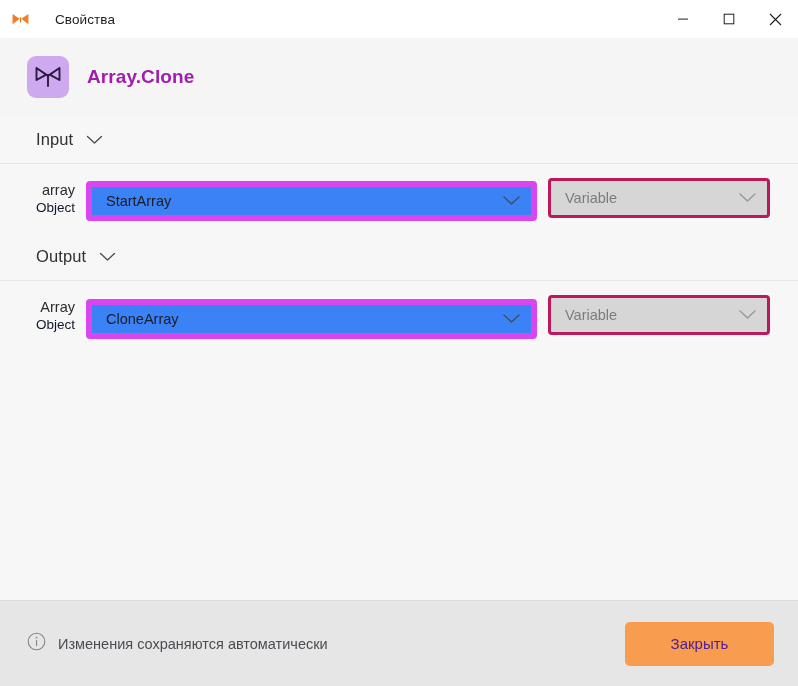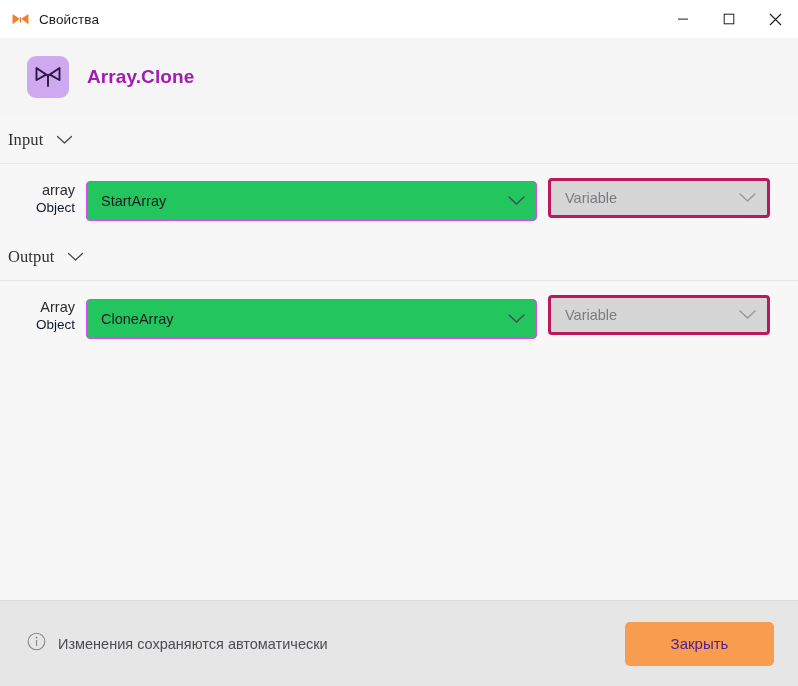--- a/index.html
+++ b/index.html
@@ -33,21 +33,21 @@
     display: flex;
     align-items: center;
     flex: 0 0 38px;
     position: relative;
   }
 
   .titlebar-left {
     display: flex;
     align-items: center;
     padding-left: 11px;
-    gap: 9px;
+    gap: 25px;
   }
 
   .app-logo {
     width: 19px;
     height: 19px;
     display: block;
   }
 
   .titlebar-title {
     font-size: 13.5px;
@@ -105,23 +105,22 @@
   .content {
     flex: 1 1 auto;
     background: #f7f7f7;
     overflow: hidden;
   }
 
   .section-head {
     height: 47px;
     display: flex;
     align-items: center;
-    padding-left: 8px;
+    padding-left: 36px;
     gap: 13px;
-    font-family: Liberation Serif, serif;
   }
 
   .section-label {
     font-size: 16.5px;
     color: #303035;
     letter-spacing: 0.1px;
   }
 
   .chev-sm { display: block; }
 
@@ -162,22 +161,22 @@
   .param-fields {
     display: flex;
     align-items: flex-start;
     margin-left: 11px;
     gap: 11px;
   }
 
   .combo {
     width: 451px;
     height: 40px;
-    background: #22c55e;
-    border: 1px solid #d946ef;
+    background: #3b82f6;
+    border: 6px solid #d946ef;
     border-radius: 4px;
     display: flex;
     align-items: center;
     padding: 0 10px 0 14px;
     position: relative;
   }
 
   .combo-value {
     font-size: 14.5px;
     color: #1c1c20;

